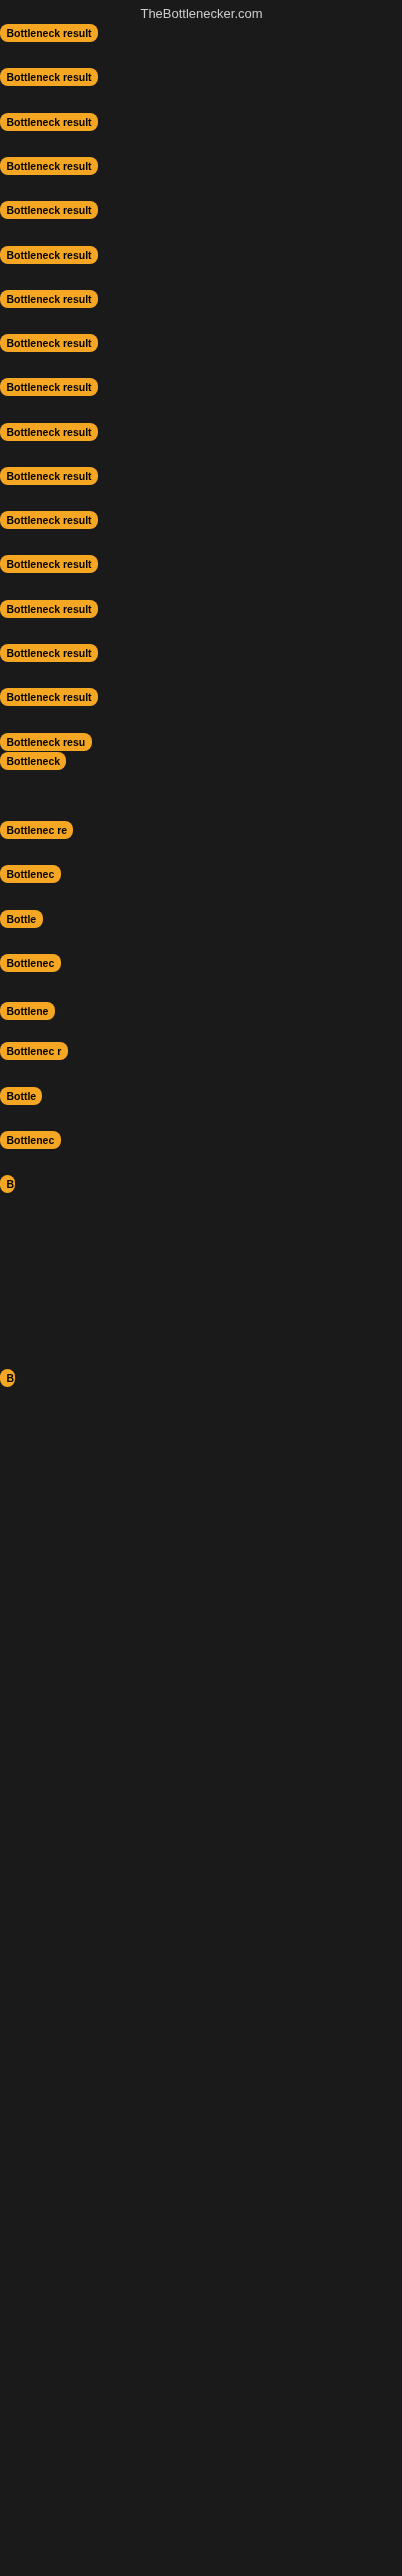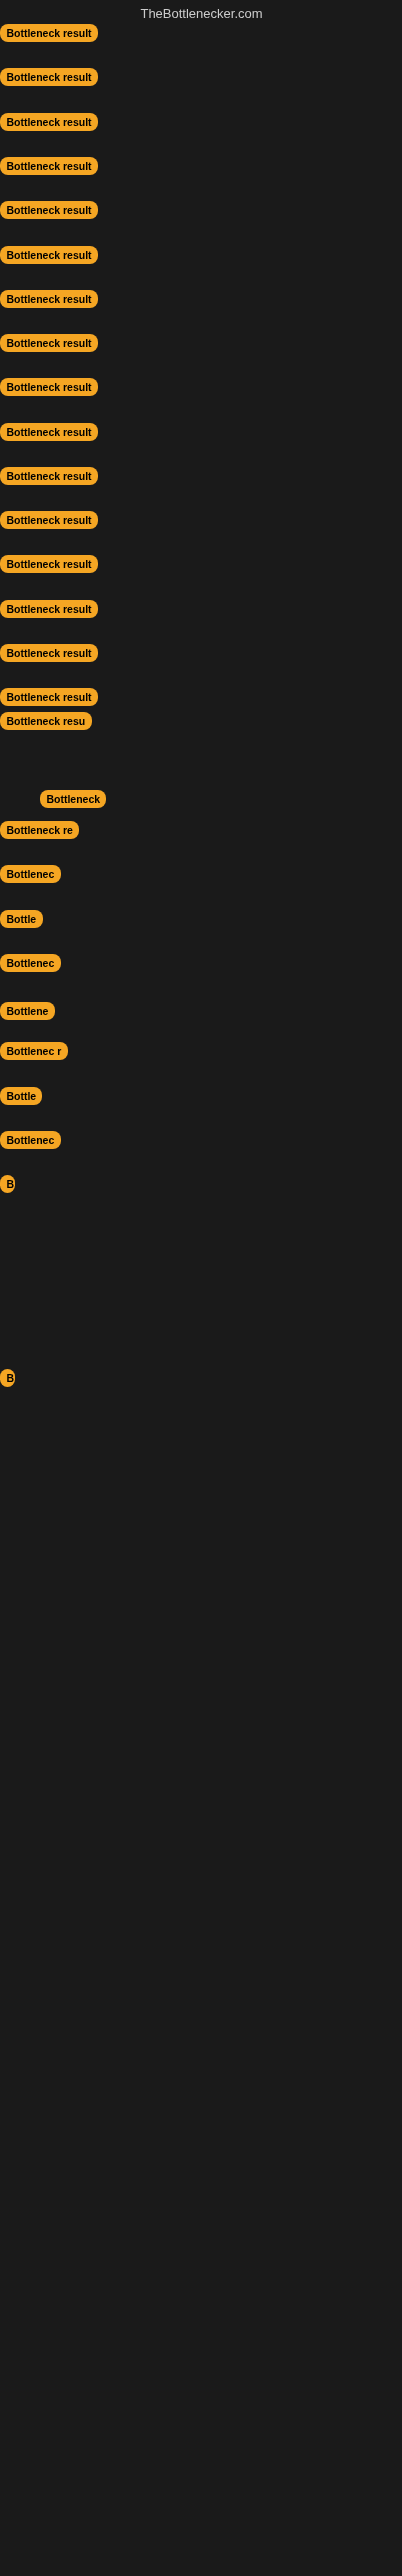--- a/index.html
+++ b/index.html
@@ -51,23 +51,23 @@
 <div class="bottleneck-item" style="top: 290px; max-width: 105px;">Bottleneck result</div>
 <div class="bottleneck-item" style="top: 334px; max-width: 105px;">Bottleneck result</div>
 <div class="bottleneck-item" style="top: 378px; max-width: 105px;">Bottleneck result</div>
 <div class="bottleneck-item" style="top: 423px; max-width: 105px;">Bottleneck result</div>
 <div class="bottleneck-item" style="top: 467px; max-width: 105px;">Bottleneck result</div>
 <div class="bottleneck-item" style="top: 511px; max-width: 105px;">Bottleneck result</div>
 <div class="bottleneck-item" style="top: 555px; max-width: 105px;">Bottleneck result</div>
 <div class="bottleneck-item" style="top: 600px; max-width: 105px;">Bottleneck result</div>
 <div class="bottleneck-item" style="top: 644px; max-width: 105px;">Bottleneck result</div>
 <div class="bottleneck-item" style="top: 688px; max-width: 105px;">Bottleneck result</div>
-<div class="bottleneck-item" style="top: 712px; max-width: 101px;">Bottleneck resu</div>
-<div class="bottleneck-item" style="top: 790px; max-width: 72px; margin-left: 40px;">Bottleneck</div>
-<div class="bottleneck-item" style="top: 821px; max-width: 89px;">Bottleneck re</div>
+<div class="bottleneck-item" style="top: 733px; max-width: 101px;">Bottleneck resu</div>
+<div class="bottleneck-item" style="top: 752px; max-width: 72px;">Bottleneck</div>
+<div class="bottleneck-item" style="top: 821px; max-width: 89px;">Bottlenec re</div>
 <div class="bottleneck-item" style="top: 865px; max-width: 71px;">Bottlenec</div>
 <div class="bottleneck-item" style="top: 910px; max-width: 44px;">Bottle</div>
 <div class="bottleneck-item" style="top: 954px; max-width: 68px;">Bottlenec</div>
 <div class="bottleneck-item" style="top: 1002px; max-width: 60px;">Bottlene</div>
 <div class="bottleneck-item" style="top: 1042px; max-width: 76px;">Bottlenec r</div>
 <div class="bottleneck-item" style="top: 1087px; max-width: 42px;">Bottle</div>
 <div class="bottleneck-item" style="top: 1131px; max-width: 64px;">Bottlenec</div>
 <div class="bottleneck-item" style="top: 1175px; max-width: 14.5px;">B</div>
 <div class="bottleneck-item" style="top: 1369px; max-width: 14.5px;">B</div>
 

